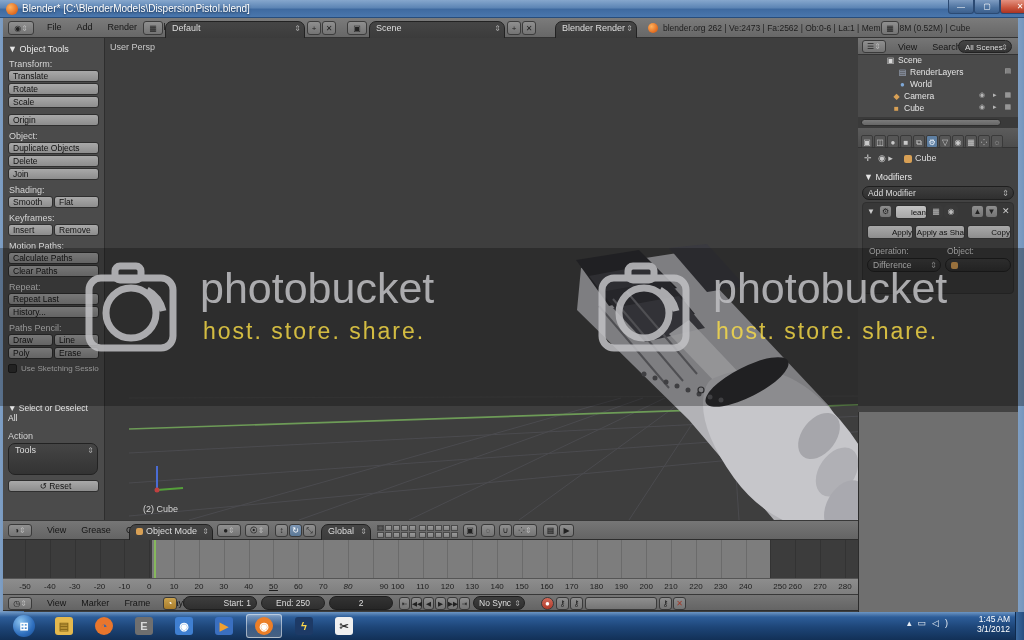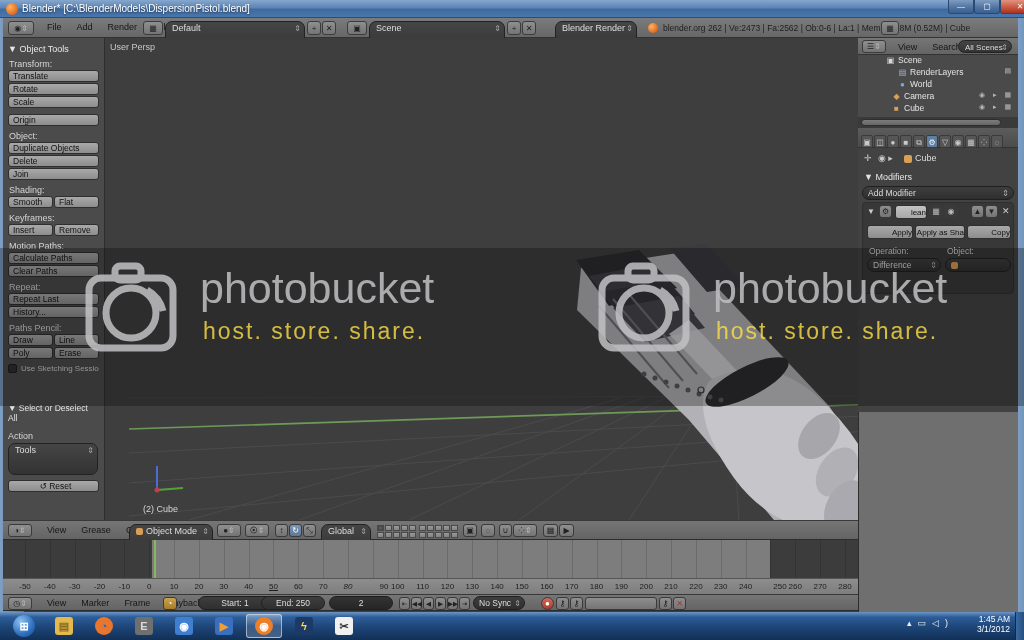--- a/index.html
+++ b/index.html
@@ -403,21 +403,21 @@
       <span class="ruler-num" style="left: 777px;">250</span>
       <span class="ruler-num" style="left: 792.303px;">260</span>
       <span class="ruler-num" style="left: 817.152px;">270</span>
       <span class="ruler-num" style="left: 842px;">280</span>
     </div>
 
   <div id="tl-header" class="abs editor-header">
     <div class="mini-btn" style="left:5px;width:24px;top:2px;">◷<span class="updown">⇕</span></div>
     <div id="tl-menus" class="hdr-item" style="left:44px;top:3px;"><span class="menu-item">View</span><span class="menu-item">Marker</span><span class="menu-item">Frame</span><span class="menu-item">Playback</span></div>
     <div class="mini-btn" style="left:160px;width:14px;top:2px;background:linear-gradient(#caa24e,#a87c2a);color:#fff;">◔</div>
-    <div class="darkfield" style="left:195px;width:74px;top:1px;text-align:center;"><span>Start: 1</span></div>
+    <div class="darkfield" style="left:180px;width:74px;top:1px;text-align:right;"><span>Start: 1</span></div>
     <div class="darkfield" style="left:258px;width:64px;top:1px;text-align:center;"><span>End: 250</span></div>
     <div class="darkfield" style="left:326px;width:64px;top:1px;text-align:center;background:linear-gradient(#333,#262626);"><span>2</span></div>
     <div id="tl-playback">
         <div class="mini-btn" style="left: 396px; top: 2px; width: 11px; font-size: 6.5px;">⇤</div>
         <div class="mini-btn" style="left: 408px; top: 2px; width: 11px; font-size: 6.5px;">◀◀</div>
         <div class="mini-btn" style="left: 420px; top: 2px; width: 11px; font-size: 6.5px;">◀</div>
         <div class="mini-btn" style="left: 432px; top: 2px; width: 11px; font-size: 6.5px;">▶</div>
         <div class="mini-btn" style="left: 444px; top: 2px; width: 11px; font-size: 6.5px;">▶▶</div>
         <div class="mini-btn" style="left: 456px; top: 2px; width: 11px; font-size: 6.5px;">⇥</div>
       </div>

